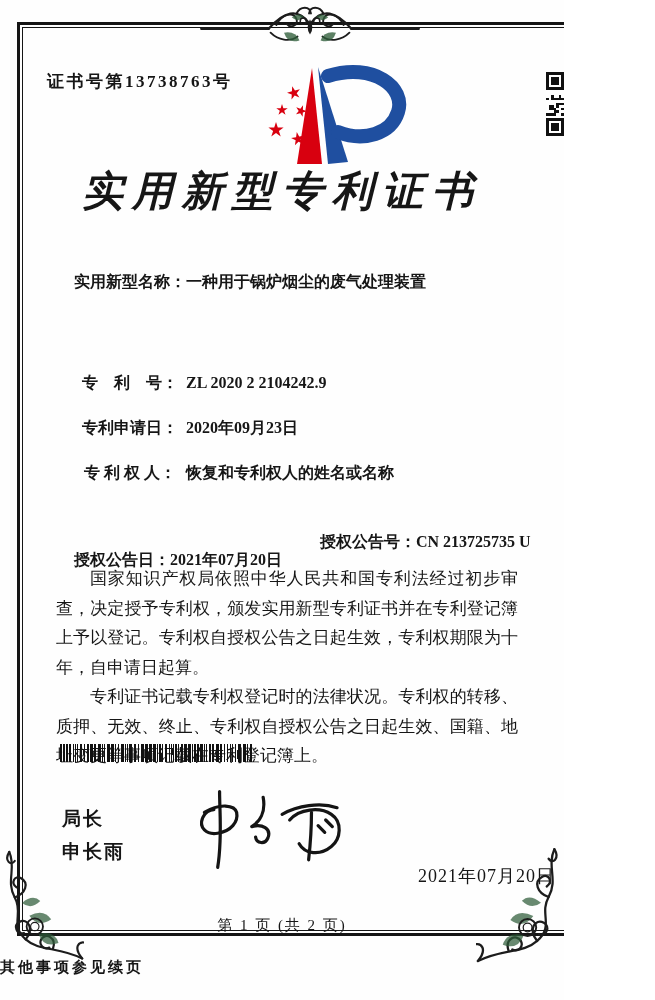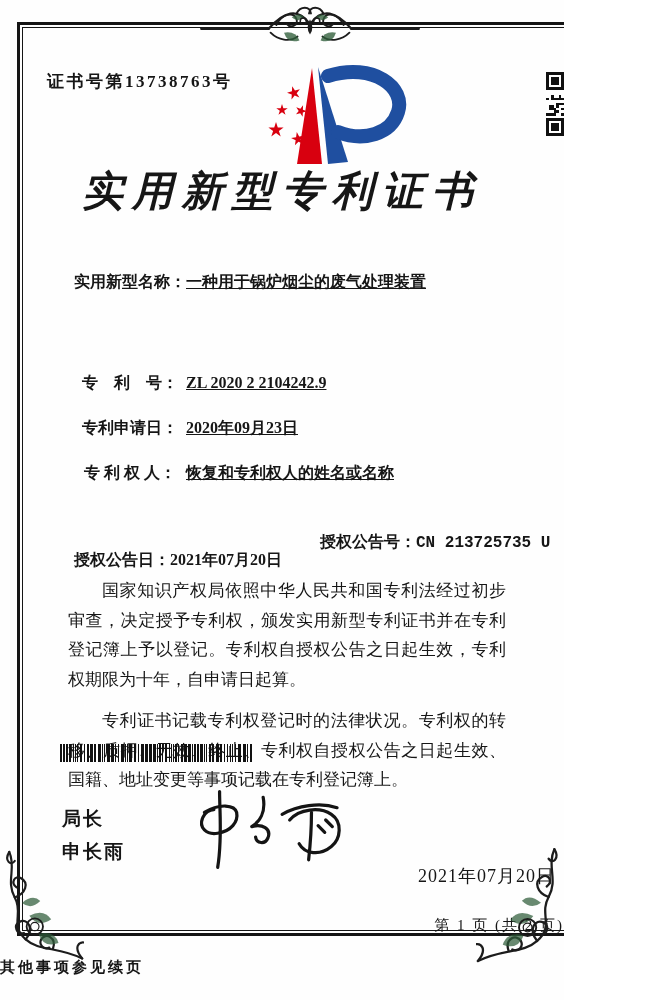--- a/index.html
+++ b/index.html
@@ -16,34 +16,34 @@
   .orn-bl{left:2px;top:846px;width:82px;height:122px;}
   .orn-br{right:2px;top:844px;width:86px;height:126px;transform:scaleX(-1);}
   
   .cert-no{position:absolute;left:47px;top:70px;font-size:17px;font-weight:bold;letter-spacing:2.5px;}
   .logo{position:absolute;left:238px;top:64px;width:178px;height:104px;}
   .qr{position:absolute;left:546px;top:72px;width:64px;height:64px;}
   .title{position:absolute;left:0;right:0;top:164px;text-align:center;font-size:41px;font-weight:bold;letter-spacing:9px;font-style:italic;}
   
   .field{position:absolute;left:58px;right:28px;font-size:16px;white-space:pre;}
   .flabel{display:inline-block;min-width:112px;font-weight:bold;white-space:pre;text-align:center;}
-  .fvalue{font-weight:bold;text-decoration:underline;}
+  .fvalue{font-weight:bold;}
   .f1{top:254px}.f2{top:310px}.f3{top:355px}.f4{top:400px}.f5{top:445px}.f6{top:490px}
   .grant{position:absolute;left:58px;right:28px;top:532px;font-size:16px;font-weight:bold;white-space:pre;}
-  .grant-no{position:absolute;left:262px;top:0;white-space:pre;font-family:Liberation Mono, monospace;}
+  .grant-no{position:absolute;left:262px;top:0;white-space:pre;}
   
   .paras{position:absolute;left:56px;right:46px;top:564px;font-size:17px;line-height:29.5px;text-align:justify;}
-  .paras p{margin:12px;text-indent:2em;}
+  .paras p{margin:0;text-indent:2em;}
   
   .barcode{position:absolute;left:60px;top:744px;width:194px;height:18px;}
   .dir-title{position:absolute;left:62px;top:806px;font-size:19px;font-weight:bold;letter-spacing:2px;}
   .dir-name{position:absolute;left:62px;top:839px;font-size:19px;font-weight:bold;letter-spacing:2px;}
   .sig{position:absolute;left:175px;top:784px;width:182px;height:90px;}
   .issue-date{position:absolute;left:418px;top:864px;font-size:18px;letter-spacing:1px;}
-  .page-ind{position:absolute;left:0;right:0;top:916px;text-align:right;font-size:15px;letter-spacing:2px;}
+  .page-ind{position:absolute;left:0;right:0;top:916px;text-align:center;font-size:15px;letter-spacing:2px;}
   .footer-note{position:absolute;left:0;right:0;top:958px;text-align:left;font-size:15px;font-weight:bold;letter-spacing:3px;}
 </style>
 </head>
 <body>
 
 <div class="certificate">
 
   <div class="frame">
     <div class="frame-inner"></div>
   </div>

